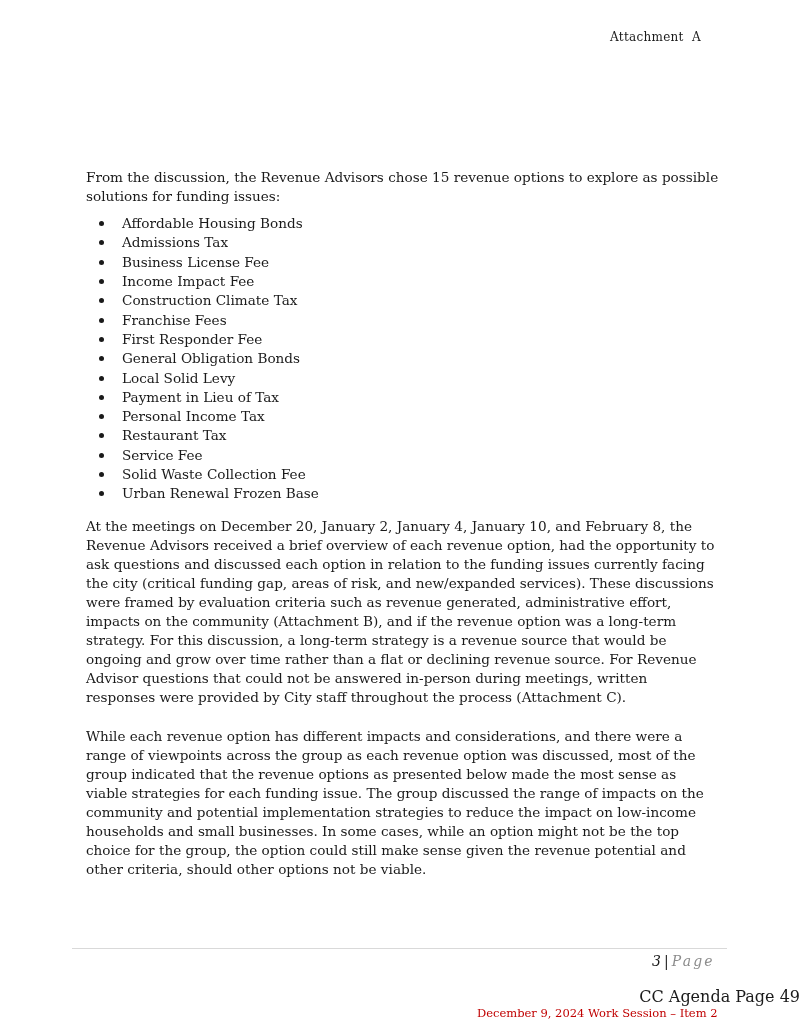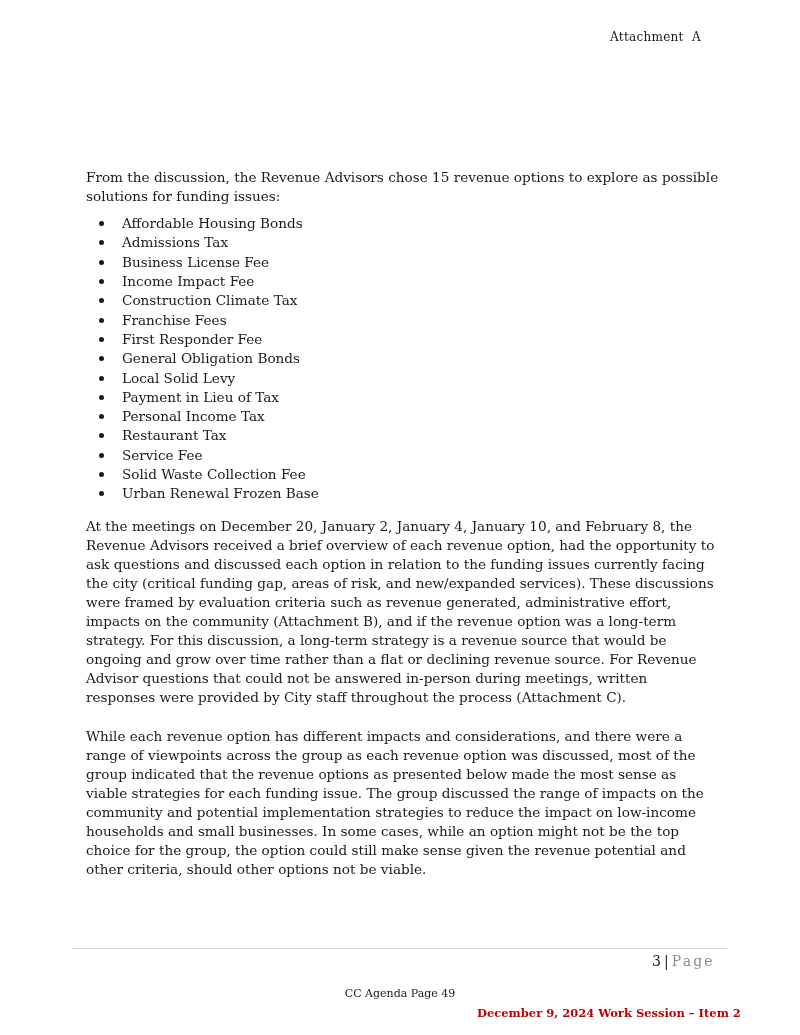--- a/index.html
+++ b/index.html
@@ -71,40 +71,40 @@
       width: 655px;
       height: 0;
       border-top: 1px solid #d9d9d9;
     }
     .page-number {
       position: absolute;
       top: 953px;
       left: 652px;
       font-size: 14px;
       white-space: nowrap;
+      font-style: italic;
     }
     .page-number .num { color: #1a1a1a; }
     .page-number .sep { color: #1a1a1a; margin: 0 3px; }
     .page-number .pg-word { color: #8c8c8c; letter-spacing: 2.2px; }
     .agenda-page {
       position: absolute;
       top: 987px;
       left: 0;
       width: 800px;
-      text-align: center;
-      font-size: 11px;
+      text-align: right;
+      font-size: 16px;
     }
     .session-label {
       position: absolute;
       top: 1006px;
       left: 477px;
       font-size: 11.5px;
       color: #c00000;
       white-space: nowrap;
-      font-weight: bold;
     }
   </style>
 </head>
 <body>
 
 <div class="page">
 
   <div class="attachment-header">Attachment  A</div>
 
   <div class="content">

